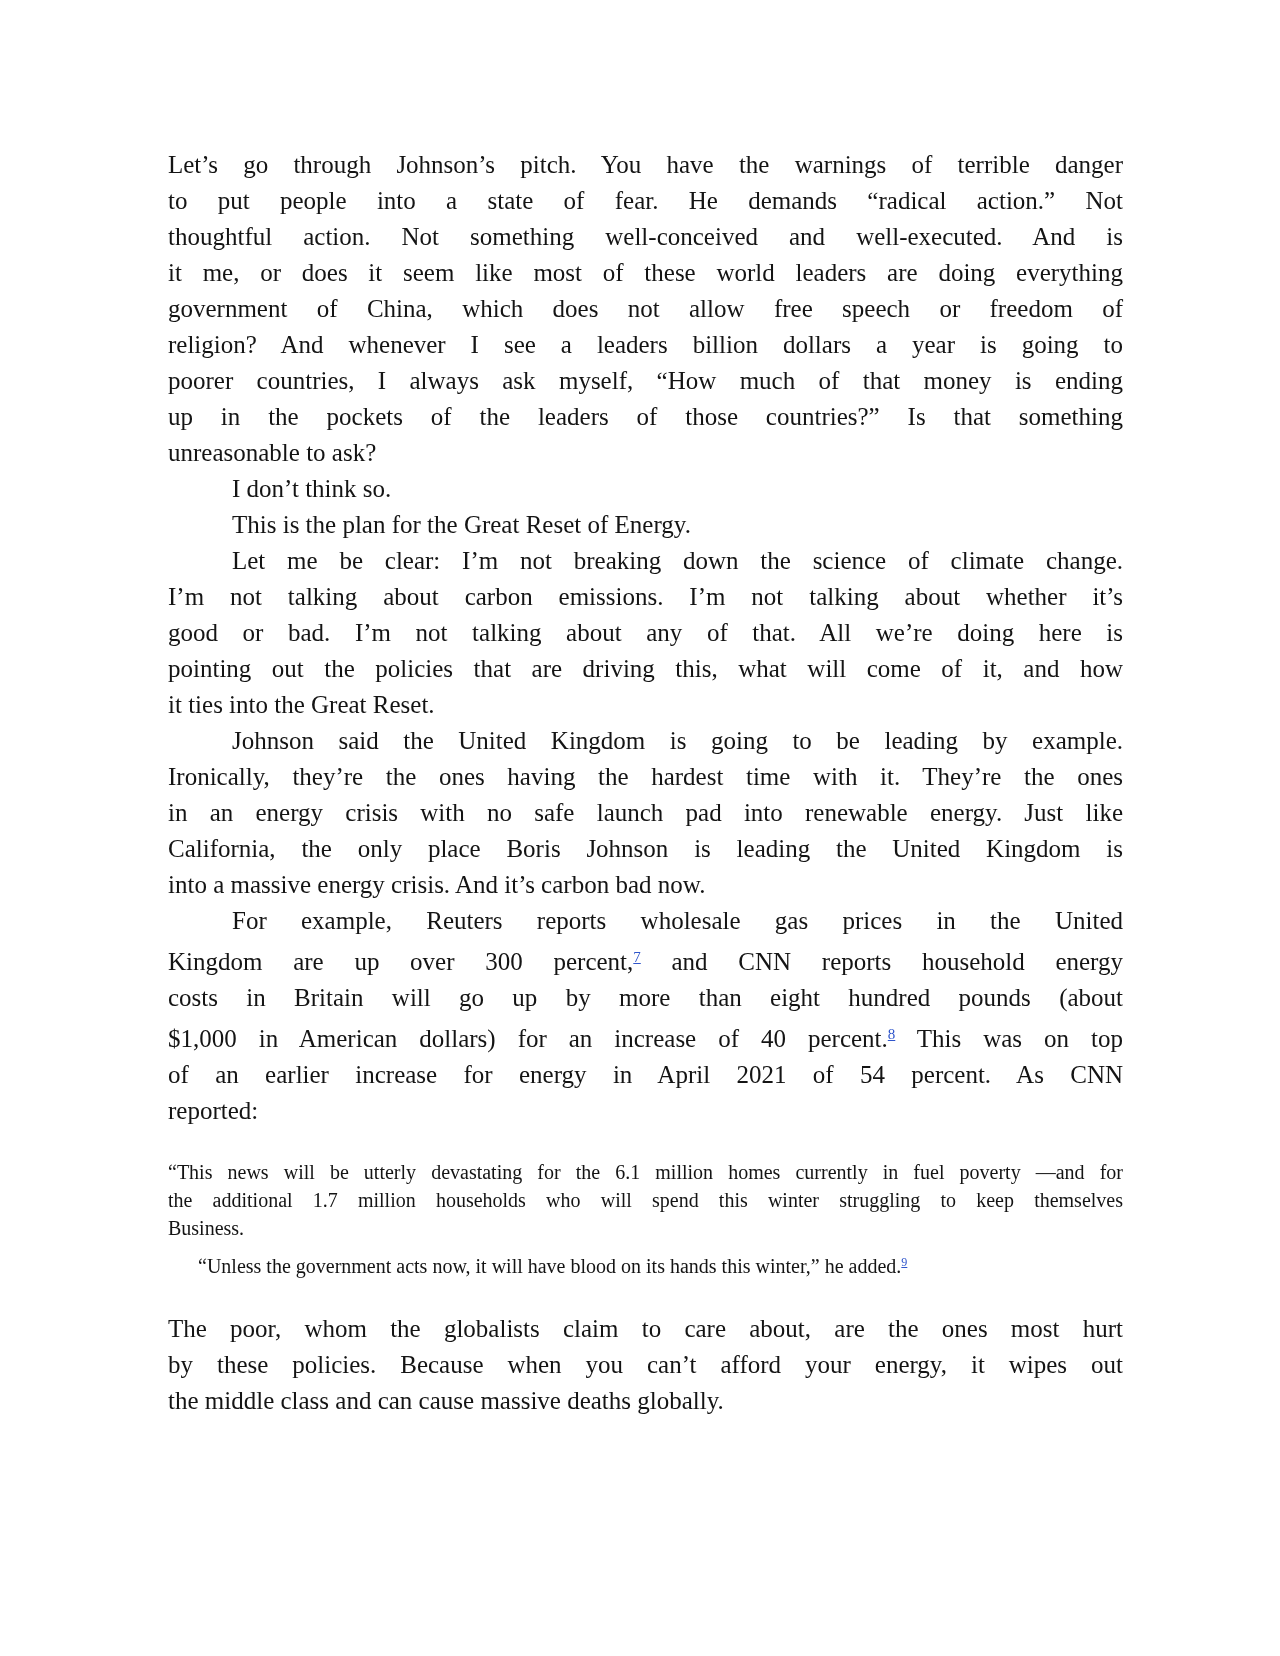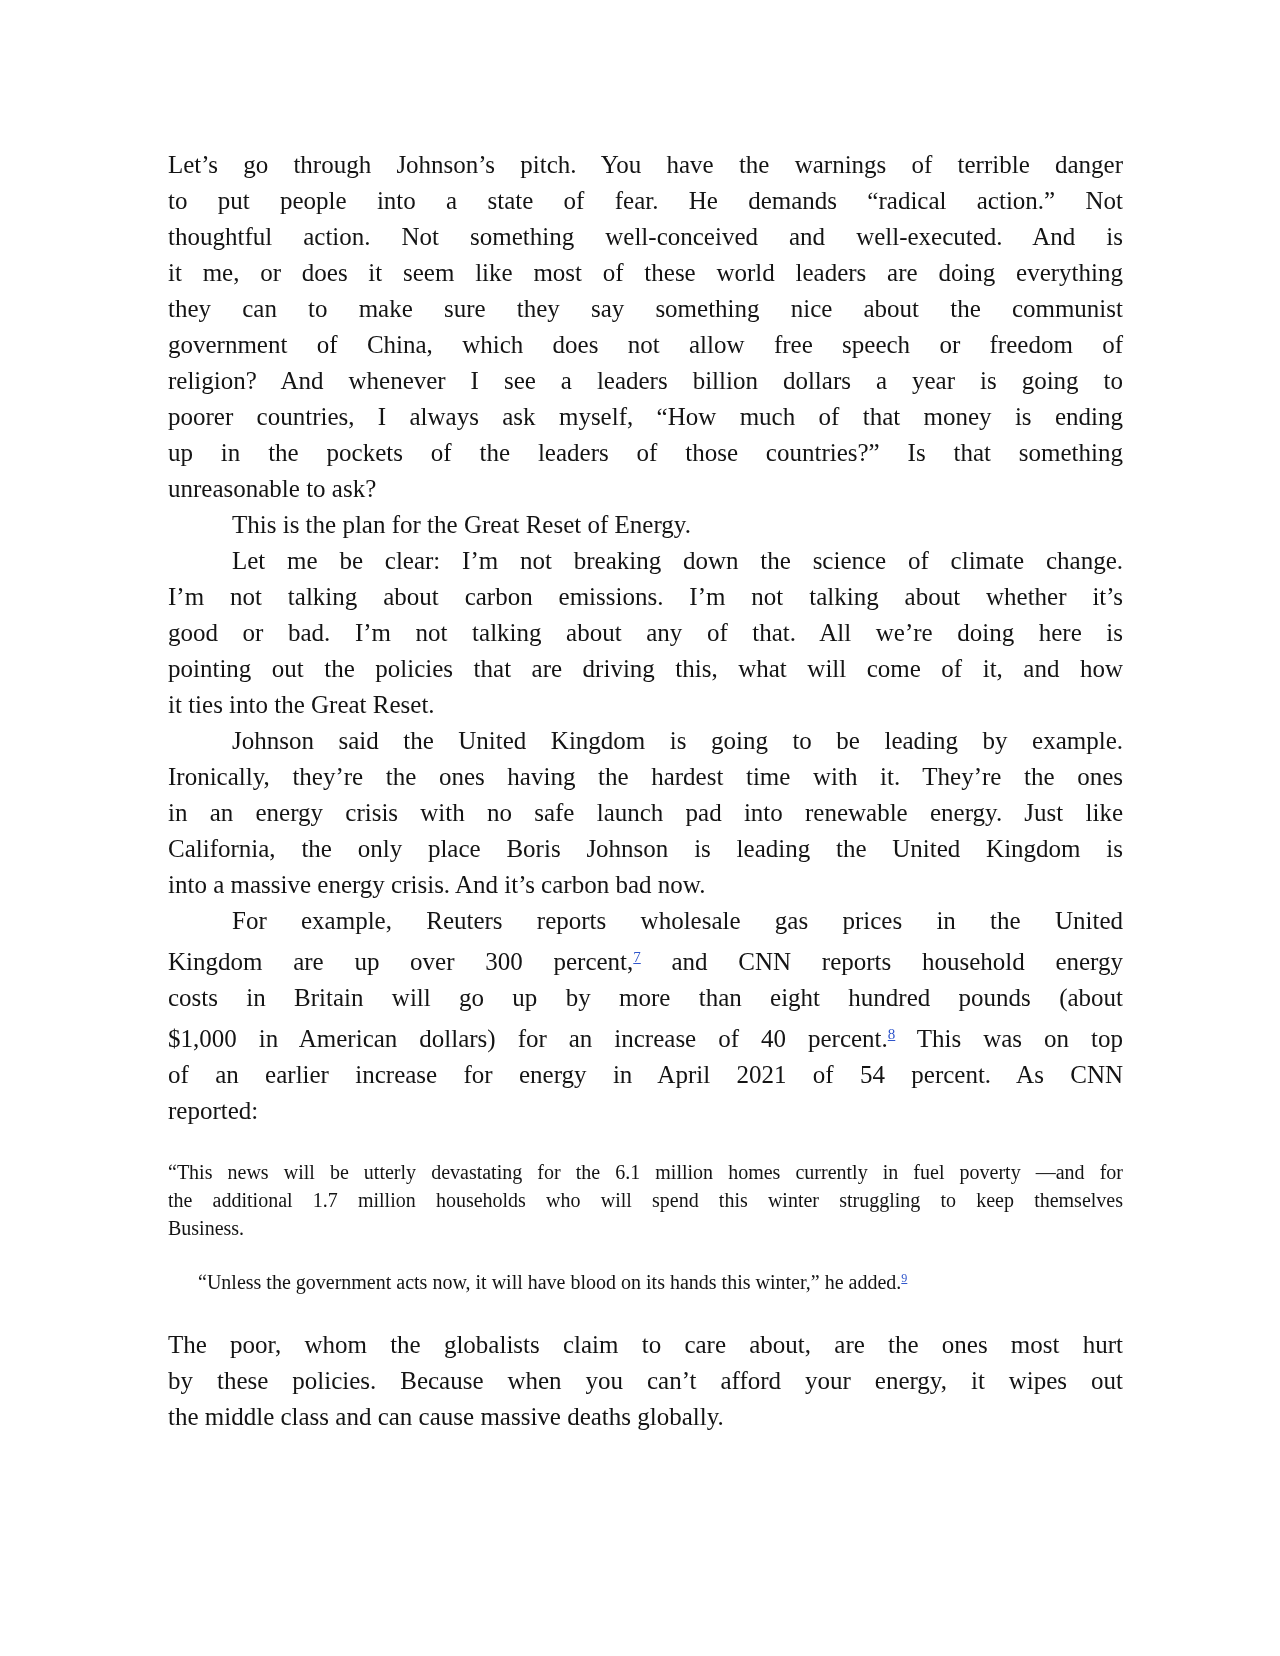--- a/index.html
+++ b/index.html
@@ -23,46 +23,48 @@
   .p-quote .line { font-size: 20px; line-height: 28px; }
   .line {
     text-align: justify;
     text-align-last: justify;
     white-space: normal;
   }
   .line.last { text-align-last: left; }
   .p-body .line.first-indent { text-indent: 64px; }
   .p-quote .line.first-indent { text-indent: 30px; }
   .p-body + .p-quote { margin-top: 29px; }
-  .p-quote + .p-quote { margin-top: 22px; }
+  .p-quote + .p-quote { margin-top: 6px; }
   .p-quote + .p-body { margin-top: 31px; }
   .fnref {
     color: var(--link-color, #2f55cb);
     text-decoration: underline;
     cursor: pointer;
   }
   .p-body .fnref { font-size: 15px; vertical-align: 8px; }
   .p-quote .fnref { font-size: 12px; vertical-align: 7px; }
   .fnref sup { font-size: inherit; vertical-align: baseline; }
 </style>
 </head>
 <body style="background: rgb(255, 255, 255); color: rgb(20, 20, 20);">
 
 <div class="page">
     <div class="para p-body">
       <div class="line">Let’s go through Johnson’s pitch. You have the warnings of terrible danger</div>
       <div class="line">to put people into a state of fear. He demands “radical action.” Not</div>
       <div class="line">thoughtful action. Not something well-conceived and well-executed. And is</div>
       <div class="line">it me, or does it seem like most of these world leaders are doing everything</div>
-      <div class="line">they can to make sure they say something nice about the communist</div>
       <div class="line">government of China, which does not allow free speech or freedom of</div>
       <div class="line">religion? And whenever I see a leaders billion dollars a year is going to</div>
       <div class="line">poorer countries, I always ask myself, “How much of that money is ending</div>
       <div class="line">up in the pockets of the leaders of those countries?” Is that something</div>
       <div class="line last">unreasonable to ask?</div>
+    </div>
+    <div class="para p-body">
+      <div class="line last first-indent">I don’t think so.</div>
     </div>
     <div class="para p-body">
       <div class="line last first-indent">This is the plan for the Great Reset of Energy.</div>
     </div>
     <div class="para p-body">
       <div class="line first-indent">Let me be clear: I’m not breaking down the science of climate change.</div>
       <div class="line">I’m not talking about carbon emissions. I’m not talking about whether it’s</div>
       <div class="line">good or bad. I’m not talking about any of that. All we’re doing here is</div>
       <div class="line">pointing out the policies that are driving this, what will come of it, and how</div>
       <div class="line last">it ties into the Great Reset.</div>

